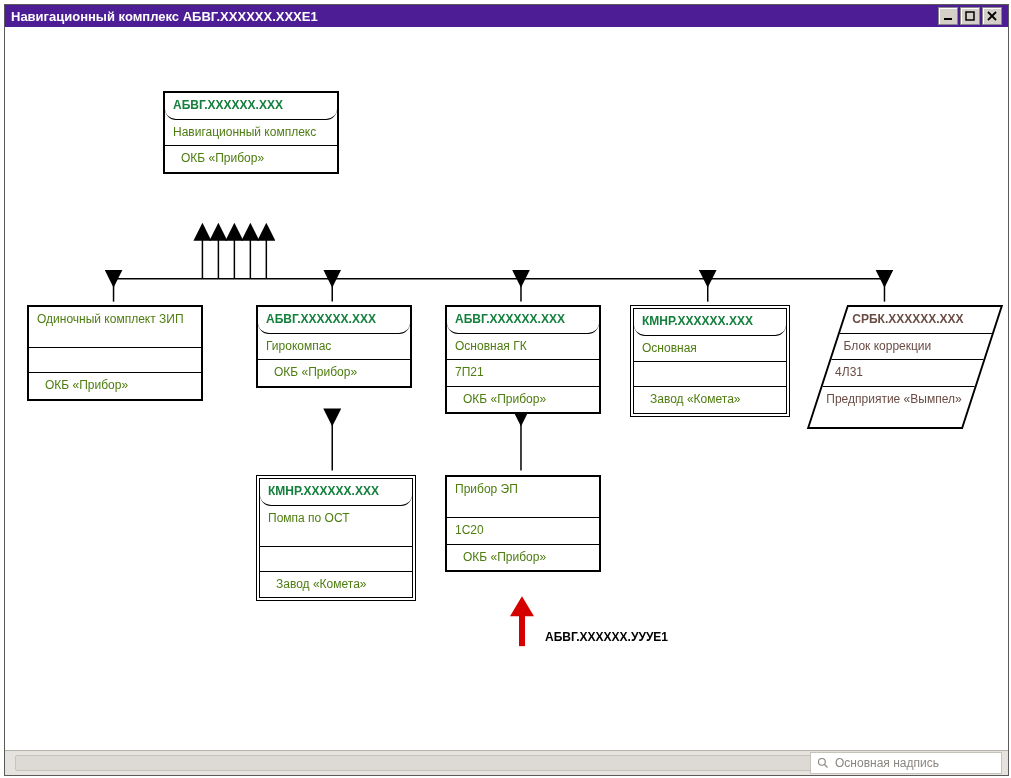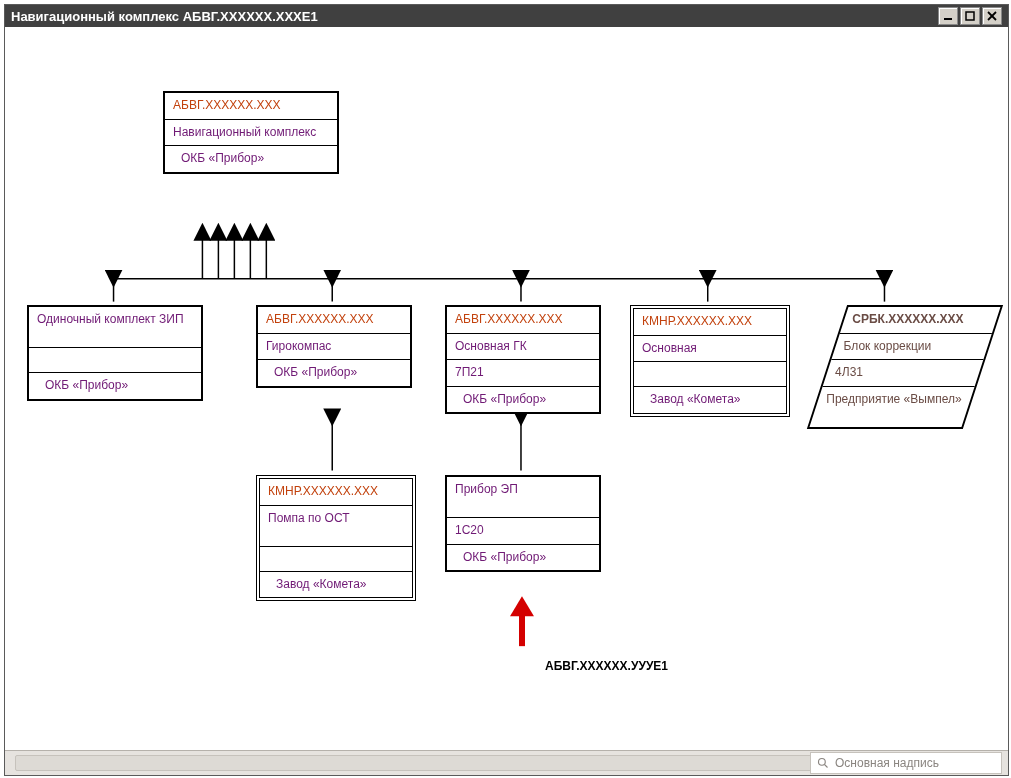--- a/index.html
+++ b/index.html
@@ -14,21 +14,21 @@
     position: absolute;
     left: 4px; top: 4px;
     width: 1003px; height: 770px;
     border: 1px solid #5a5a5a;
     background: #fff;
     display: flex;
     flex-direction: column;
   }
   .titlebar {
     height: 22px;
-    background: #404040;
+    background: #4c1d95;
     color: #fff;
     display: flex;
     align-items: center;
     padding: 0 6px;
     font-weight: bold;
     font-size: 13px;
     flex: 0 0 auto;
   }
   .titlebar .title {
     flex: 1 1 auto;
@@ -63,26 +63,27 @@
     background: #fff;
   }
   .node.double {
     border: 4px double #000;
   }
   .node .row {
     border-bottom: 1px solid #000;
     padding: 5px 8px;
     line-height: 1.3;
     min-height: 14px;
-    color: #701a75;
+    color: #4d7c0f;
   }
   .node .row.last { border-bottom: none; padding-left: 16px; }
   .node .row.head {
-    font-weight: normal;
-    color: #c2410c;
+    font-weight: bold;
+    color: #15803d;
+    border-radius: 11px;
   }
 
   
   .para-wrap {
     position: absolute;
   }
   .para-outer {
     transform: skewX(-18deg);
     border: 2px solid #000;
     background: #fff;
@@ -267,21 +268,21 @@
       <div class="row"></div>
       <div class="row last">Завод «Комета»</div>
     </div>
 
     <div class="node" style="left:440px; top:448px; width:152px;">
       <div class="row" style="min-height:30px;">Прибор ЭП</div>
       <div class="row">1С20</div>
       <div class="row last">ОКБ «Прибор»</div>
     </div>
 
-    <div class="red-arrow-label" style="left:540px; top:632px;text-align:right;">АБВГ.ХХХХХХ.УУУЕ1</div>
+    <div class="red-arrow-label" style="left:540px; top:603px;text-align:right;">АБВГ.ХХХХХХ.УУУЕ1</div>
   </div>
 
   <div class="statusbar">
     <div class="track"></div>
     <div class="searchbox">
       <svg class="mag" viewBox="0 0 16 16">
         <circle cx="6.5" cy="6.5" r="4.5" fill="none" stroke="#8a8580" stroke-width="1.5"></circle>
         <line x1="10" y1="10" x2="14" y2="14" stroke="#8a8580" stroke-width="1.5"></line>
       </svg>
       <span>Основная надпись</span>

